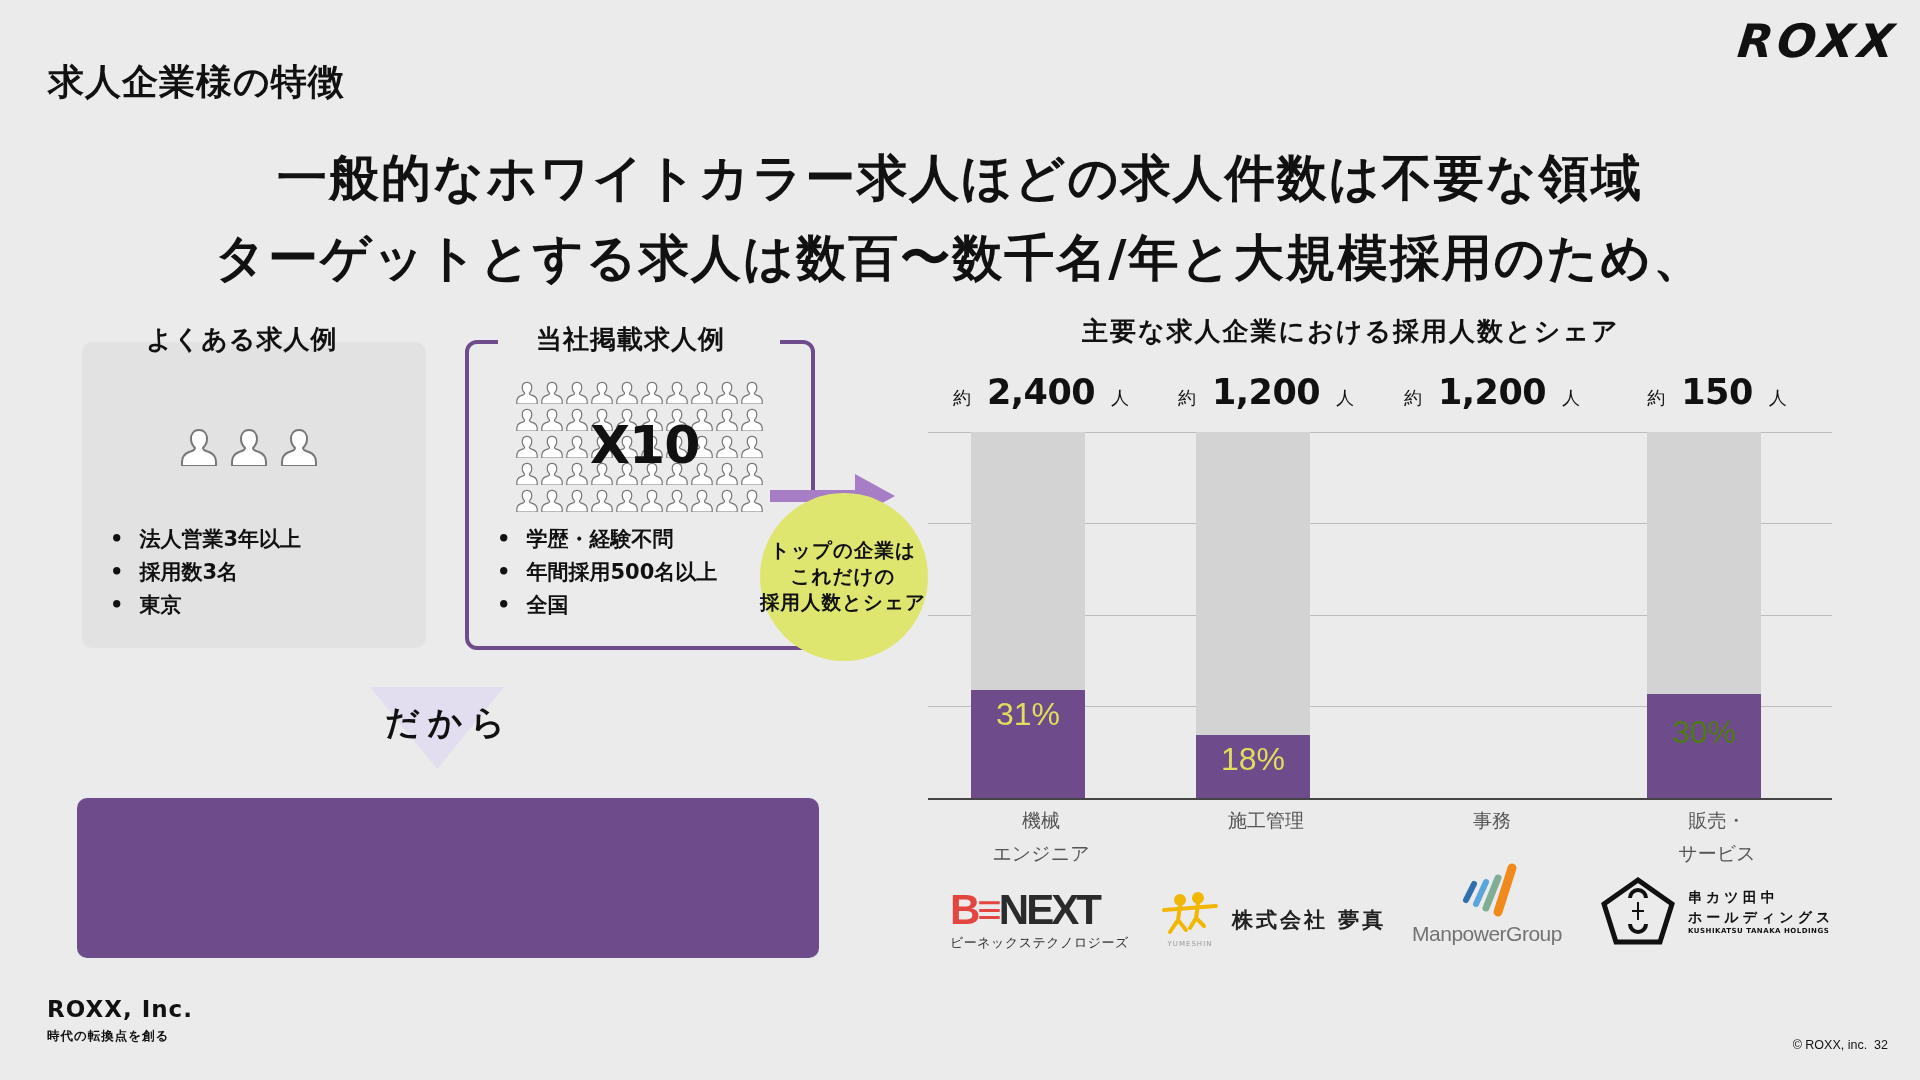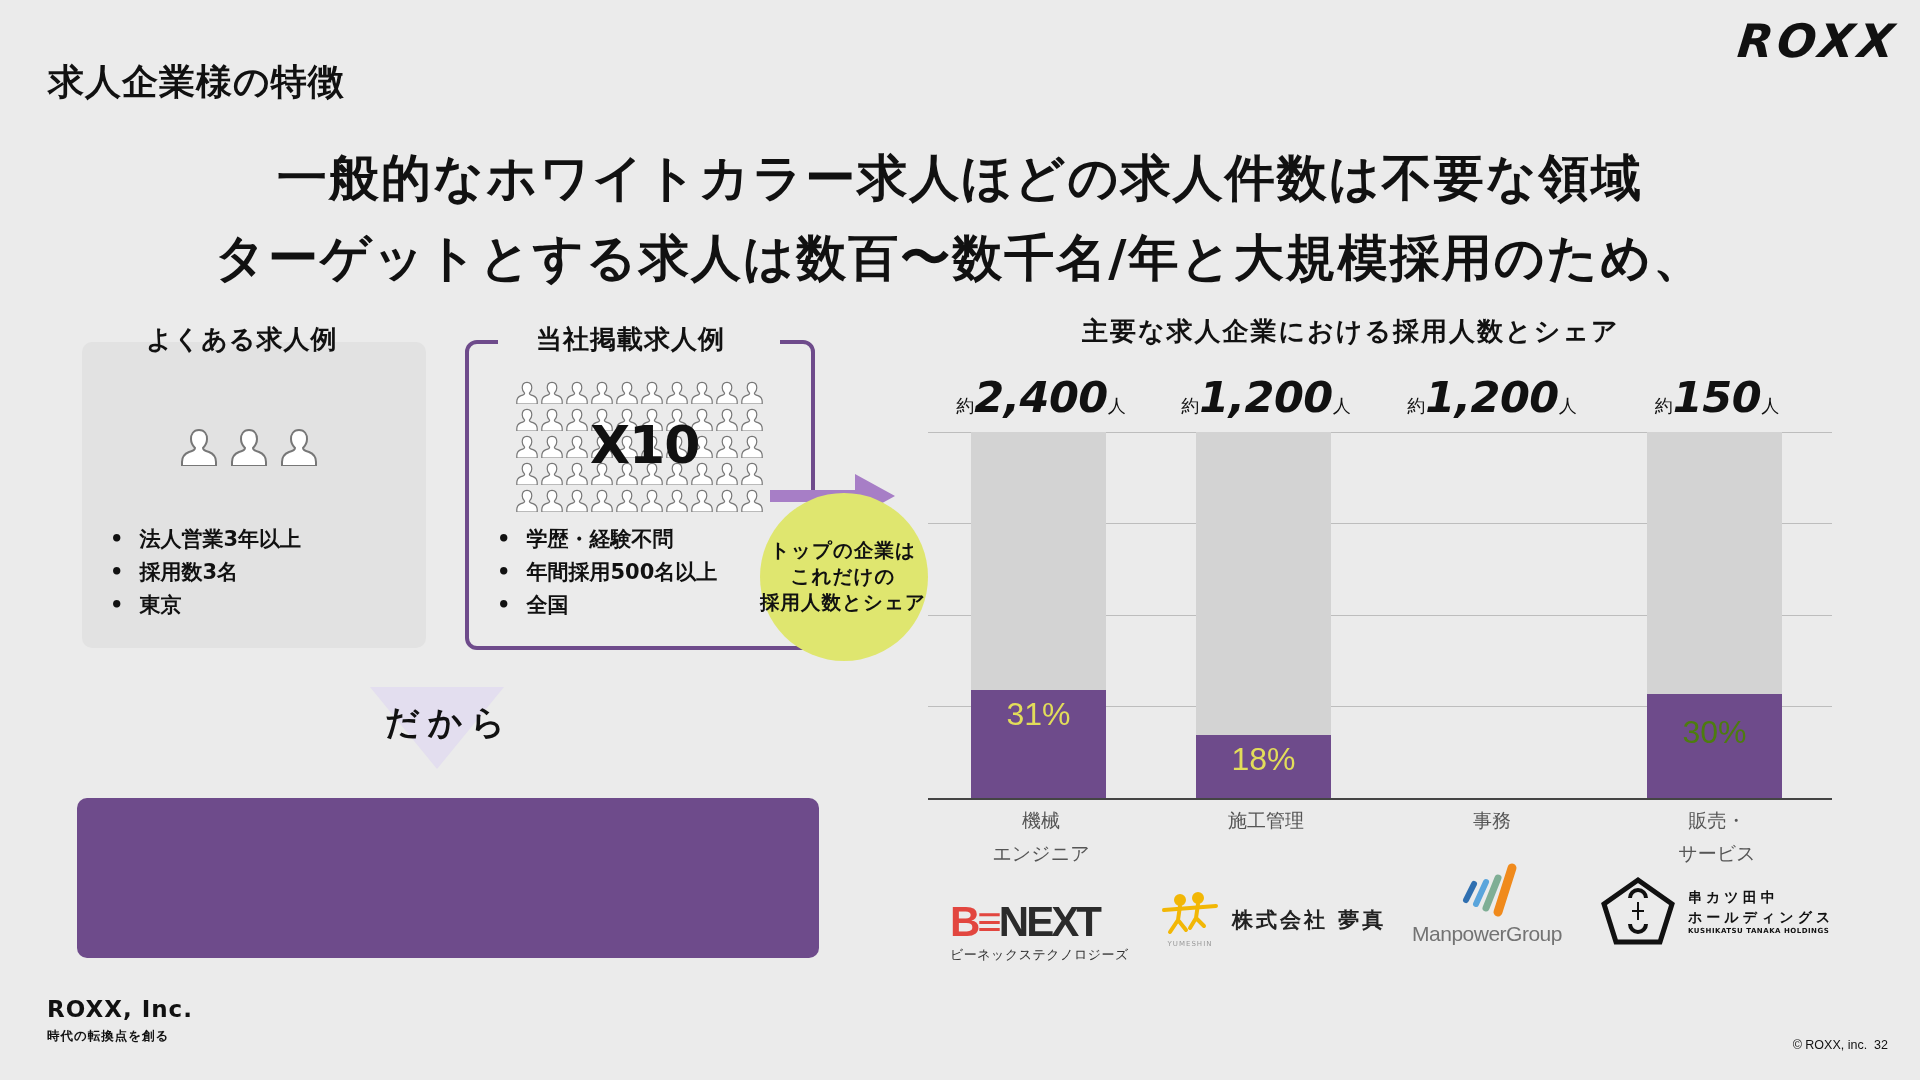--- a/index.html
+++ b/index.html
@@ -57,32 +57,32 @@
   
   .company { left: 47px; top: 996px; font-size: 23px; font-weight: bold; letter-spacing: 1px; }
   .tagline { left: 47px; top: 1028px; font-size: 12.5px; font-weight: bold; letter-spacing: 1px; }
   .copyright { right: 32px; top: 1038px; font-size: 12.5px; font-family: "Liberation Sans", sans-serif; }
 
   
   .chart-title { left: 1082px; top: 314px; font-size: 26px; font-weight: bold; letter-spacing: 2px; }
   .chart-area { left: 928px; top: 432px; width: 904px; height: 366px; }
   .gridline { position: absolute; left: 0; width: 904px; height: 1px; background: #bdbdbd; }
   .baseline { position: absolute; left: 0; top: 366px; width: 904px; height: 2px; background: #444; }
-  .bar-col { position: absolute; top: 0; width: 135px; height: 366px; }
+  .bar-col { position: absolute; top: 0; width: 114px; height: 366px; }
   .bar-bg { position: absolute; left: 0; top: 0; width: 100%; height: 100%; background: #d3d3d3; }
   .bar-fill { position: absolute; left: 0; bottom: 0; width: 100%; background: #6e4b8b; }
   .bar-pct { position: absolute; left: 0; width: 100%; text-align: center; color: #e2dd5a; font-size: 32px; font-family: "Liberation Sans", sans-serif; }
   .total { position: absolute; top: 372px; width: 200px; text-align: center; white-space: nowrap; }
   .total .approx, .total .unit { font-size: 18px; font-weight: normal; }
-  .total .num { font-size: 43px; font-weight: bold; margin: 0 0; letter-spacing: -0.5px; font-style: italic; }
+  .total .num { font-size: 35px; font-weight: bold; margin: 0 16px; letter-spacing: -0.5px; }
   .cat-label { position: absolute; top: 804px; width: 160px; text-align: center; font-size: 19px; line-height: 33px; color: #555; white-space: pre-line; }
 
   
   .logo { position: absolute; }
-  .benext { left: 950px; top: 890px; width: 180px; margin-top: 12px; }
+  .benext { left: 950px; top: 890px; width: 180px; }
   .benext-mark { font-size: 42px; font-weight: bold; letter-spacing: -3px; font-family: "Liberation Sans", sans-serif; line-height: 40px; }
   .benext-mark .be { color: #e2463f; }
   .benext-mark .next { color: #2b2b2b; }
   .benext-sub { font-size: 13px; color: #333; margin-top: 4px; letter-spacing: 0.5px; }
   .yumeshin { left: 1160px; top: 892px; display: flex; align-items: center; gap: 12px; }
   .yumeshin-name { font-size: 21px; font-weight: bold; letter-spacing: 3px; color: #222; }
   .yumeshin-sub { font-size: 7px; color: #999; letter-spacing: 1px; text-align: center; }
   .manpower { left: 1402px; top: 860px; width: 170px; text-align: center; }
   .manpower-name { font-size: 21px; color: #737373; font-family: "Liberation Sans", sans-serif; letter-spacing: -0.5px; }
   .kushikatsu { left: 1600px; top: 876px; display: flex; align-items: center; gap: 12px; }

